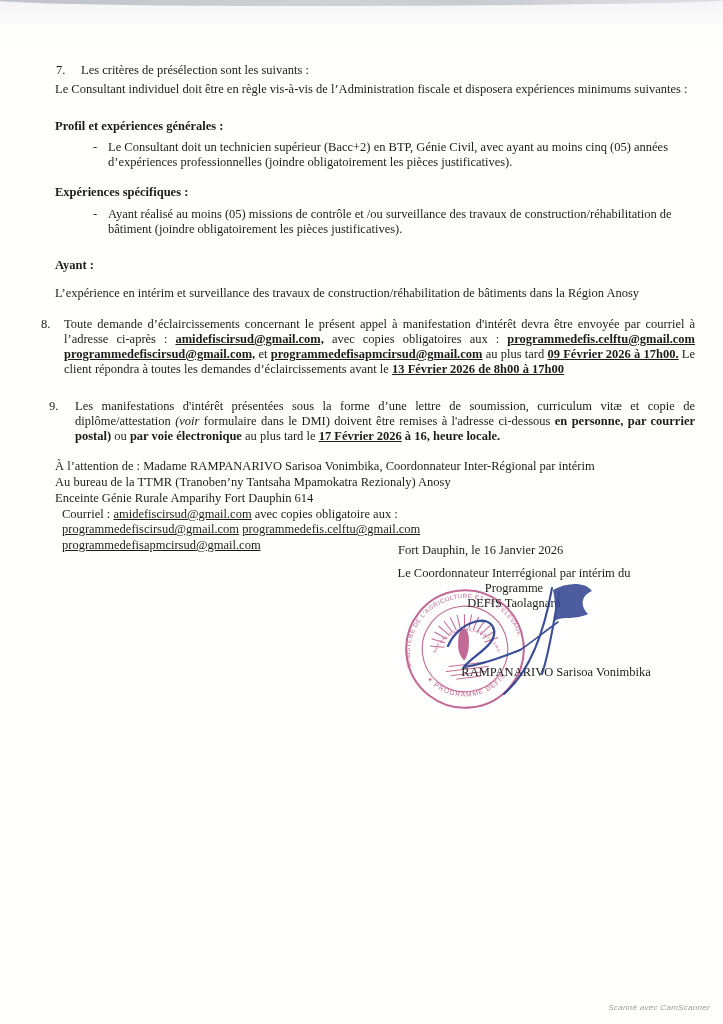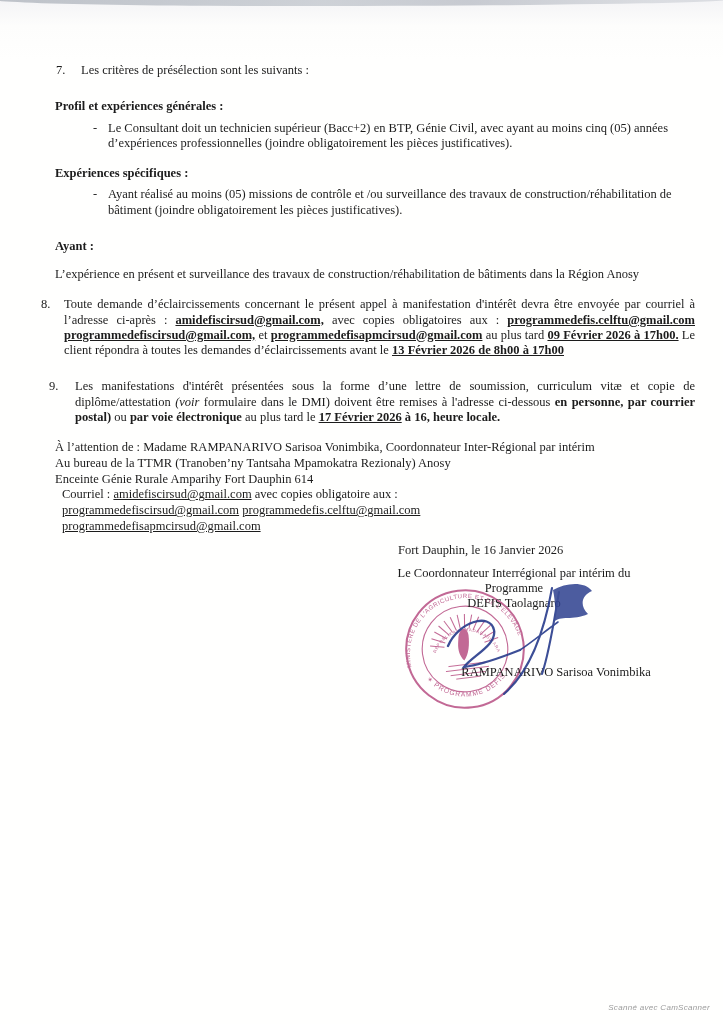--- a/index.html
+++ b/index.html
@@ -77,35 +77,36 @@
 <div class="page">
 
   <div class="scan-edge"></div>
 
   <div class="content">
 
     <p class="li7">
       <span class="num">7.</span>
       <span>Les critères de présélection sont les suivants :</span>
     </p>
+    <p class="intro">Le Consultant individuel doit être en règle vis-à-vis de l’Administration fiscale et disposera expériences minimums suivantes :</p>
 
     <p class="heading">Profil et expériences générales :</p>
     <div class="bullet">
       <span class="dash">-</span>
       <div class="btext">Le Consultant doit un technicien supérieur (Bacc+2) en BTP, Génie Civil, avec ayant au moins cinq (05) années d’expériences professionnelles (joindre obligatoirement les pièces justificatives).</div>
     </div>
 
     <p class="heading h-spec">Expériences spécifiques :</p>
     <div class="bullet">
       <span class="dash">-</span>
       <div class="btext">Ayant réalisé au moins (05) missions de contrôle et /ou surveillance des travaux de construction/réhabilitation de bâtiment (joindre obligatoirement les pièces justificatives).</div>
     </div>
 
     <p class="heading h-atouts">Ayant :</p>
-    <p class="atouts-text">L’expérience en présent et surveillance des travaux de construction/réhabilitation de bâtiments dans la Région Anosy</p>
+    <p class="atouts-text">L’expérience en intérim et surveillance des travaux de construction/réhabilitation de bâtiments dans la Région Anosy</p>
 
     <p class="numbered item8">
       <span class="num">8.</span><span>Toute demande d’éclaircissements concernant le présent appel à manifestation d'intérêt devra être envoyée par courriel à l’adresse ci-après : </span><span class="em">amidefiscirsud@gmail.com,</span><span> avec copies obligatoires aux : </span><span class="em">programmedefis.celftu@gmail.com</span><span> </span><span class="em">programmedefiscirsud@gmail.com,</span><span> et </span><span class="em">programmedefisapmcirsud@gmail.com</span><span> au plus tard </span><span class="em">09 Février 2026 à 17h00.</span><span> Le client répondra à toutes les demandes d’éclaircissements avant le </span><span class="em">13 Février 2026 de 8h00 à 17h00</span>
     </p>
 
     <p class="numbered item9">
       <span class="num">9.</span><span>Les manifestations d'intérêt présentées sous la forme d’une lettre de soumission, curriculum vitæ et copie de diplôme/attestation </span><span class="it">(voir</span><span> formulaire dans le DMI) doivent être remises à l'adresse ci-dessous </span><span class="bd">en personne, par courrier postal)</span><span> ou </span><span class="bd">par voie électronique</span><span> au plus tard le </span><span class="em">17 Février 2026</span><span class="bd"> à 16, heure locale.</span>
     </p>
 
     <div class="address">

